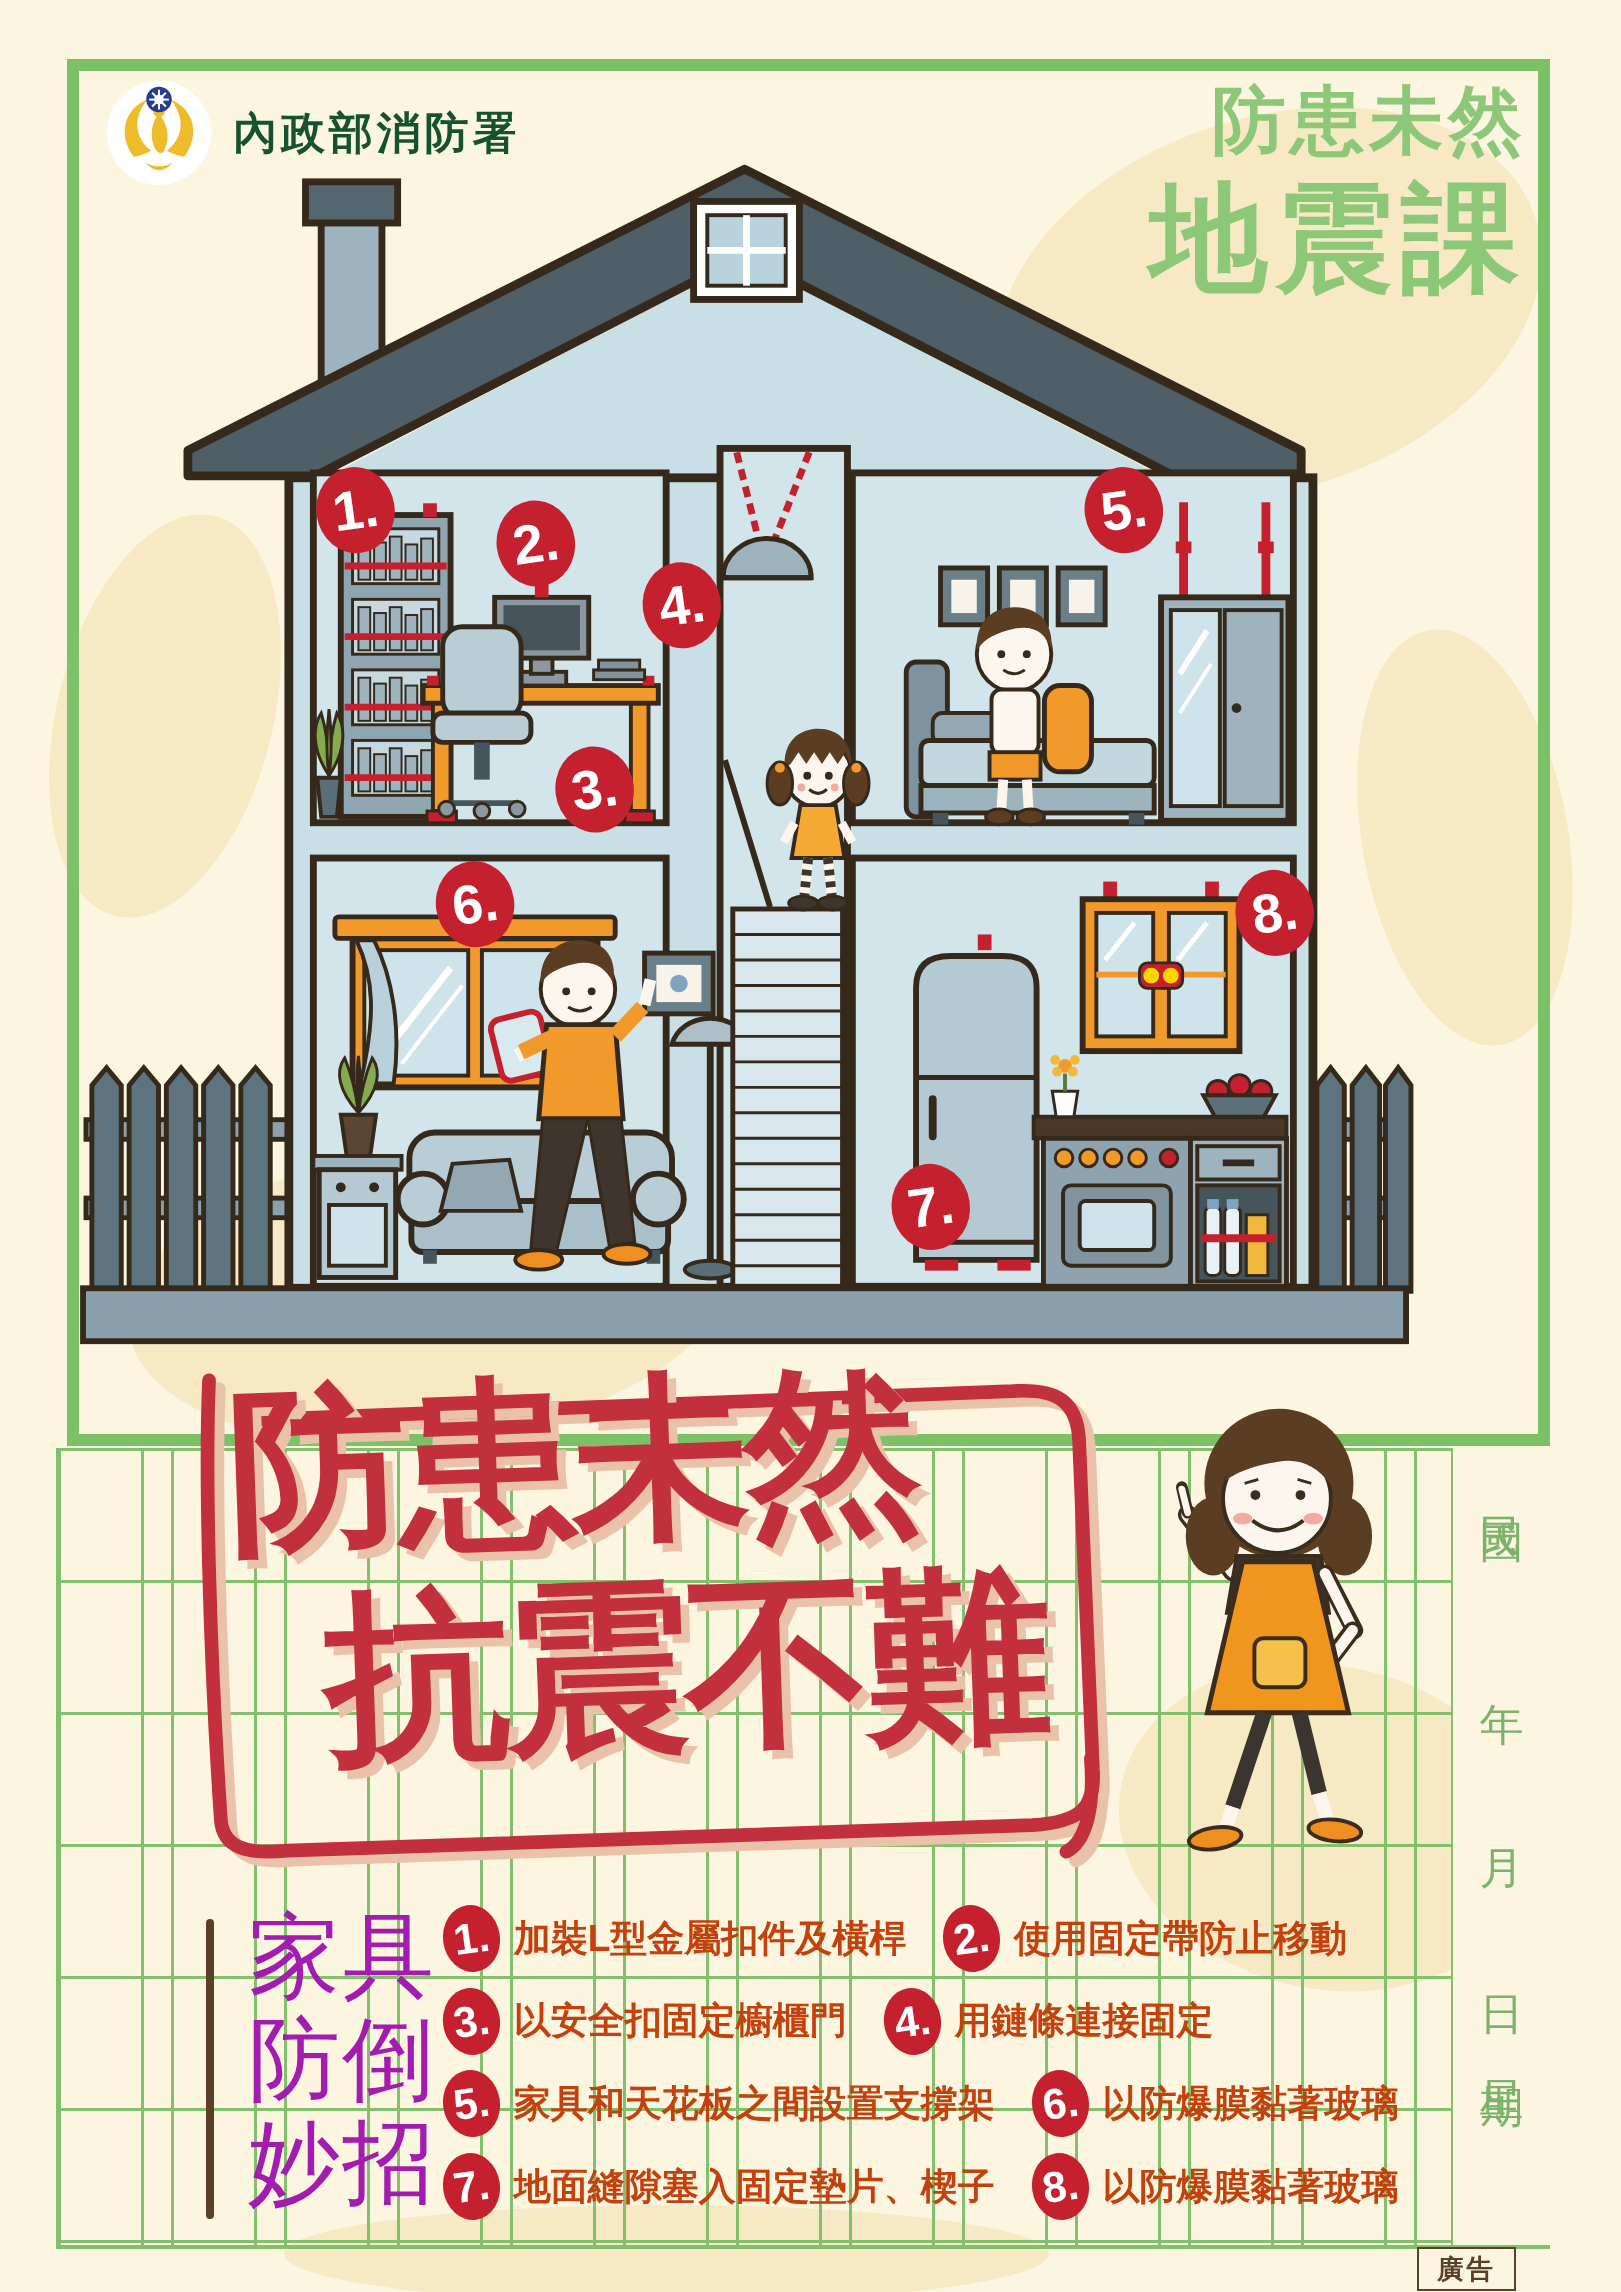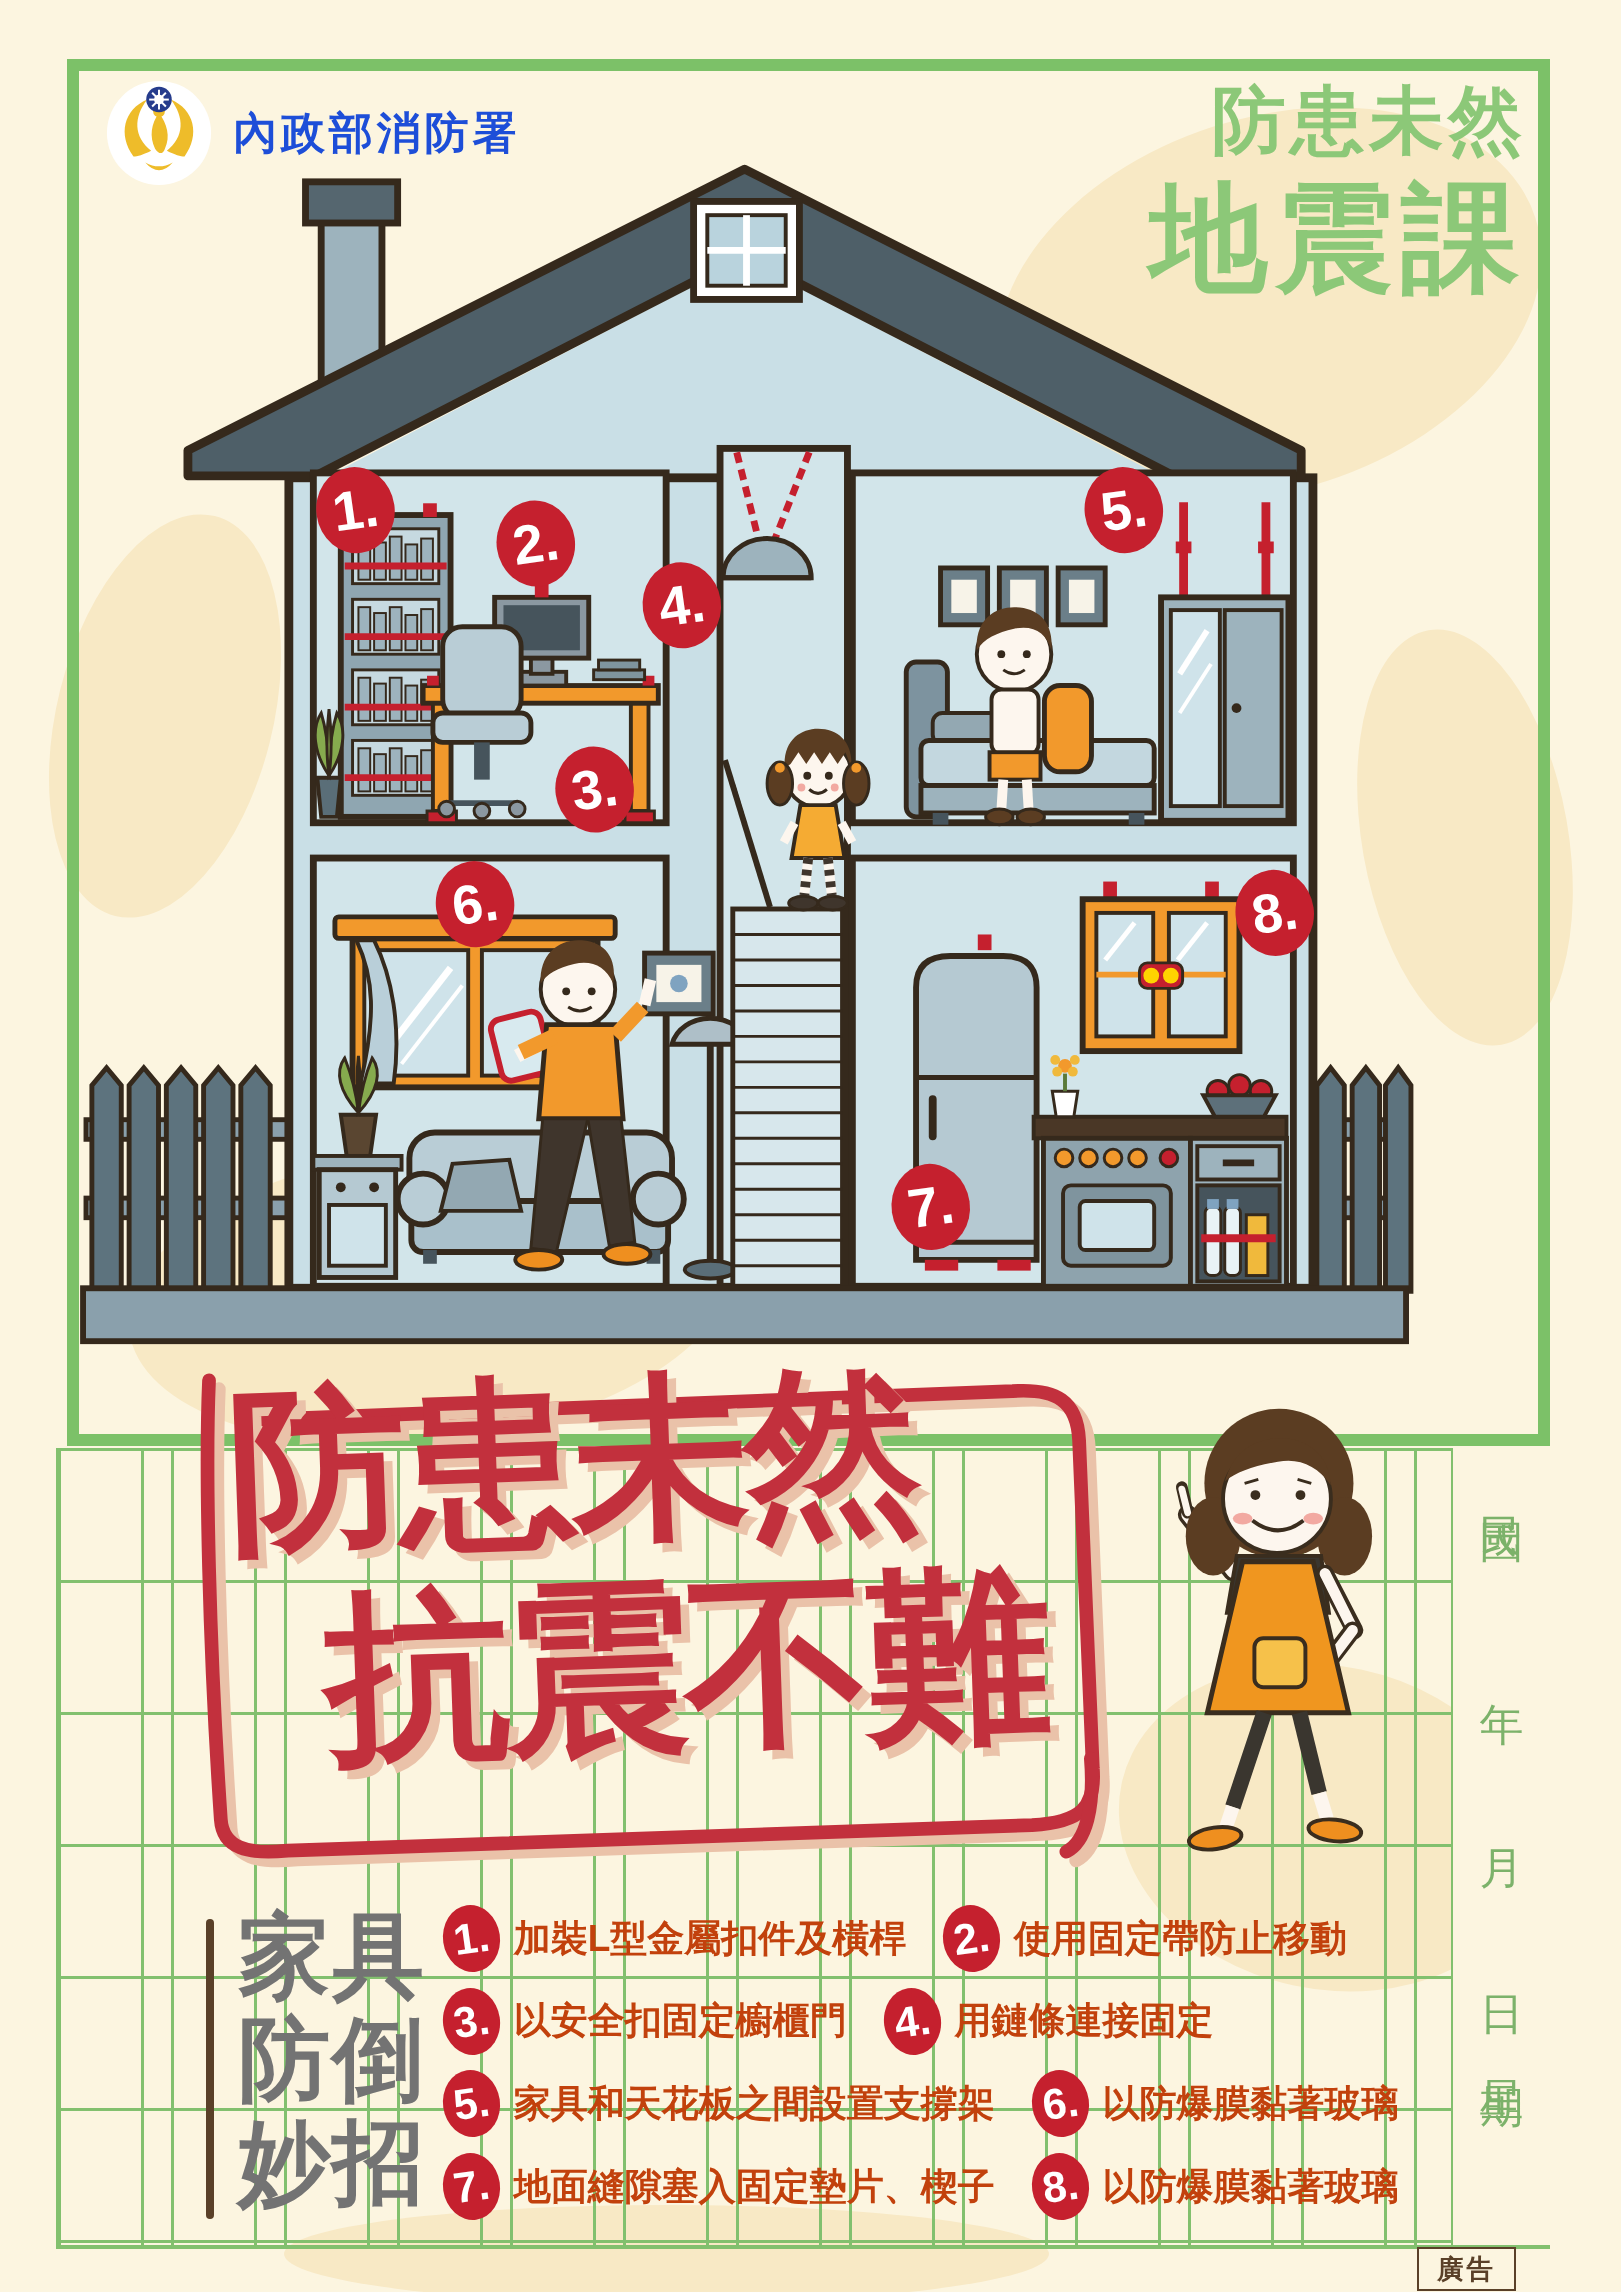--- a/index.html
+++ b/index.html
@@ -16,40 +16,40 @@
         border-left:2.9px solid #82c06e;border-right:2.9px solid #82c06e;
         border-bottom:4.9px solid #82c06e;z-index:1;
         background-image:
           repeating-linear-gradient(180deg,#82c06e 0 2.9px,transparent 2.9px 132px),
           repeating-linear-gradient(90deg,#82c06e 0 2.9px,transparent 2.9px 113px),
           repeating-linear-gradient(90deg,transparent 0 83px,#82c06e 83px 86px,transparent 86px 113px);}
   .date-col-bg{position:absolute;left:1451px;top:1448px;width:98px;height:797px;
         background:#fcf5e0;border-left:2.9px solid #82c06e;z-index:2;}
   
   .agency{position:absolute;left:233px;top:104px;font-size:44px;font-weight:700;
-          color:#1d4ed8;letter-spacing:3.9px;z-index:3;}
+          color:#14532d;letter-spacing:3.9px;z-index:3;}
   .titles{position:absolute;right:94px;top:82px;text-align:right;color:#8cc878;z-index:3;}
   .title-1{font-size:74px;font-weight:800;letter-spacing:4.9px;line-height:1.05;}
   .title-2{font-size:118px;font-weight:800;letter-spacing:7.8px;line-height:1.0;margin-top:19px;}
   
   .slogan{position:absolute;left:231px;top:1370px;z-index:5;transform:rotate(-2deg);
           color:#c2303d;font-weight:800;}
   .slogan-l1{font-size:178px;letter-spacing:-5.9px;line-height:1.0;
              text-shadow:8.8px 8.8px 0 #eac2a9;}
   .slogan-l2{font-size:186px;letter-spacing:-5.9px;line-height:1.0;margin:27.4px 0 0 90px;
              text-shadow:8.8px 8.8px 0 #eac2a9;}
   
   .date-item{position:absolute;left:1482px;width:49px;writing-mode:vertical-rl;
              font-family:"Liberation Serif",serif;font-size:44px;color:#7cb26a;
              letter-spacing:5.9px;z-index:4;}
   
   .tips-bar{position:absolute;left:206px;top:1919px;width:7.8px;height:300px;
             background:#5a4028;border-radius:3.9px;z-index:4;}
-  .tips-heading{position:absolute;left:238px;top:1905px;font-size:92px;font-weight:700;
-                color:#737373;line-height:1.12;z-index:4;letter-spacing:2px;}
+  .tips-heading{position:absolute;left:248px;top:1905px;font-size:92px;font-weight:400;
+                color:#a21caf;line-height:1.12;z-index:4;letter-spacing:2px;}
   .tips-rows{position:absolute;left:443px;top:1905px;display:flex;flex-direction:column;
              gap:15.7px;z-index:4;}
   .tip-row{display:flex;align-items:center;height:67px;gap:37px;}
   .tip-item{display:flex;align-items:center;gap:13.7px;}
   .tip-num{width:57px;height:67px;background:#c5202e;border-radius:50%;
            display:flex;align-items:center;justify-content:center;color:#fff;
            font-size:43px;font-weight:800;transform:rotate(-8deg);flex:0 0 auto;}
   .tip-text{font-size:37px;font-weight:700;color:#c2410c;letter-spacing:0px;white-space:nowrap;}
   
   .ad-box{position:absolute;left:1417px;top:2247px;border:2.9px solid #5a4028;

